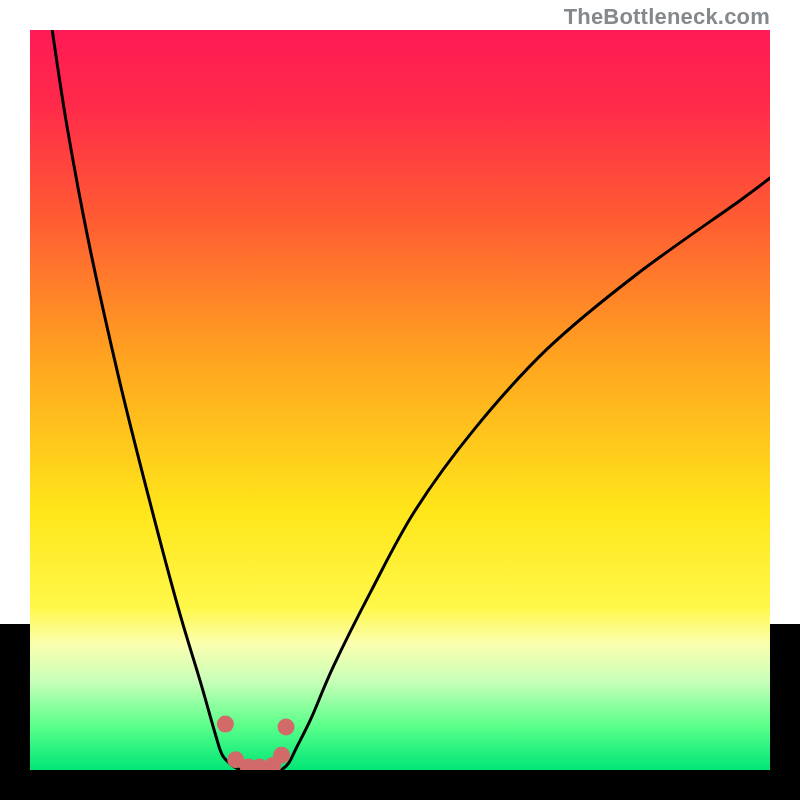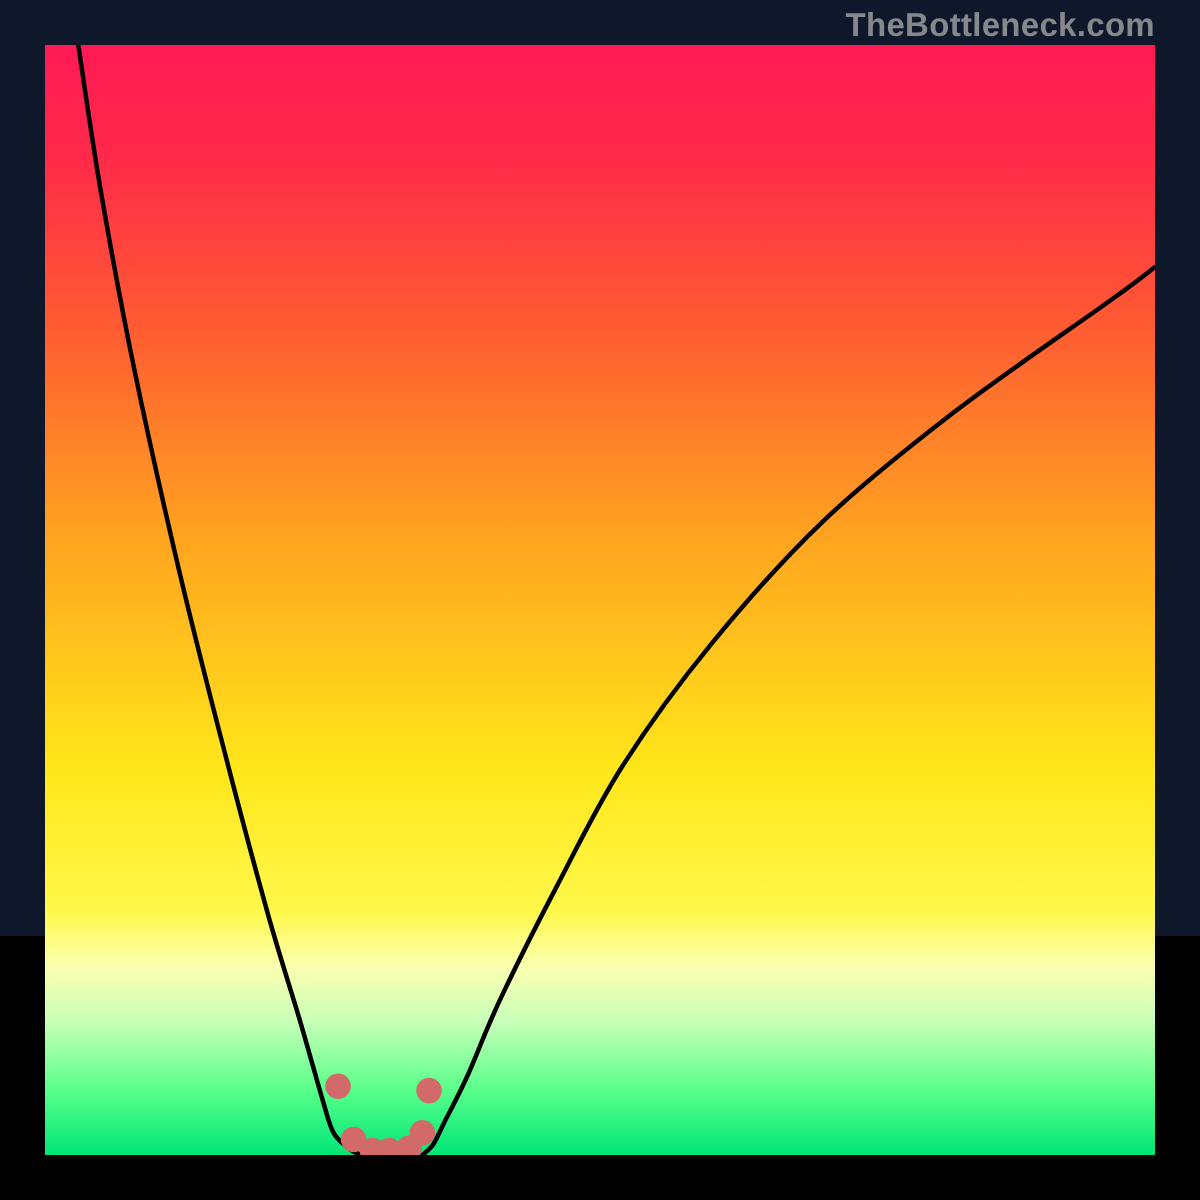--- a/index.html
+++ b/index.html
@@ -9,21 +9,21 @@
     height: 800px;
     background: #000;
     overflow: hidden;
   }
   .frame {
     position: absolute;
     left: 0;
     top: 0;
     width: 800px;
     height: 624px;
-    background: #0f172a;
+    background: #ffffff;
   }
   .plot {
     position: absolute;
     left: 30px;
     top: 30px;
     width: 740px;
     height: 740px;
     overflow: hidden;
   }
   .gradient {

